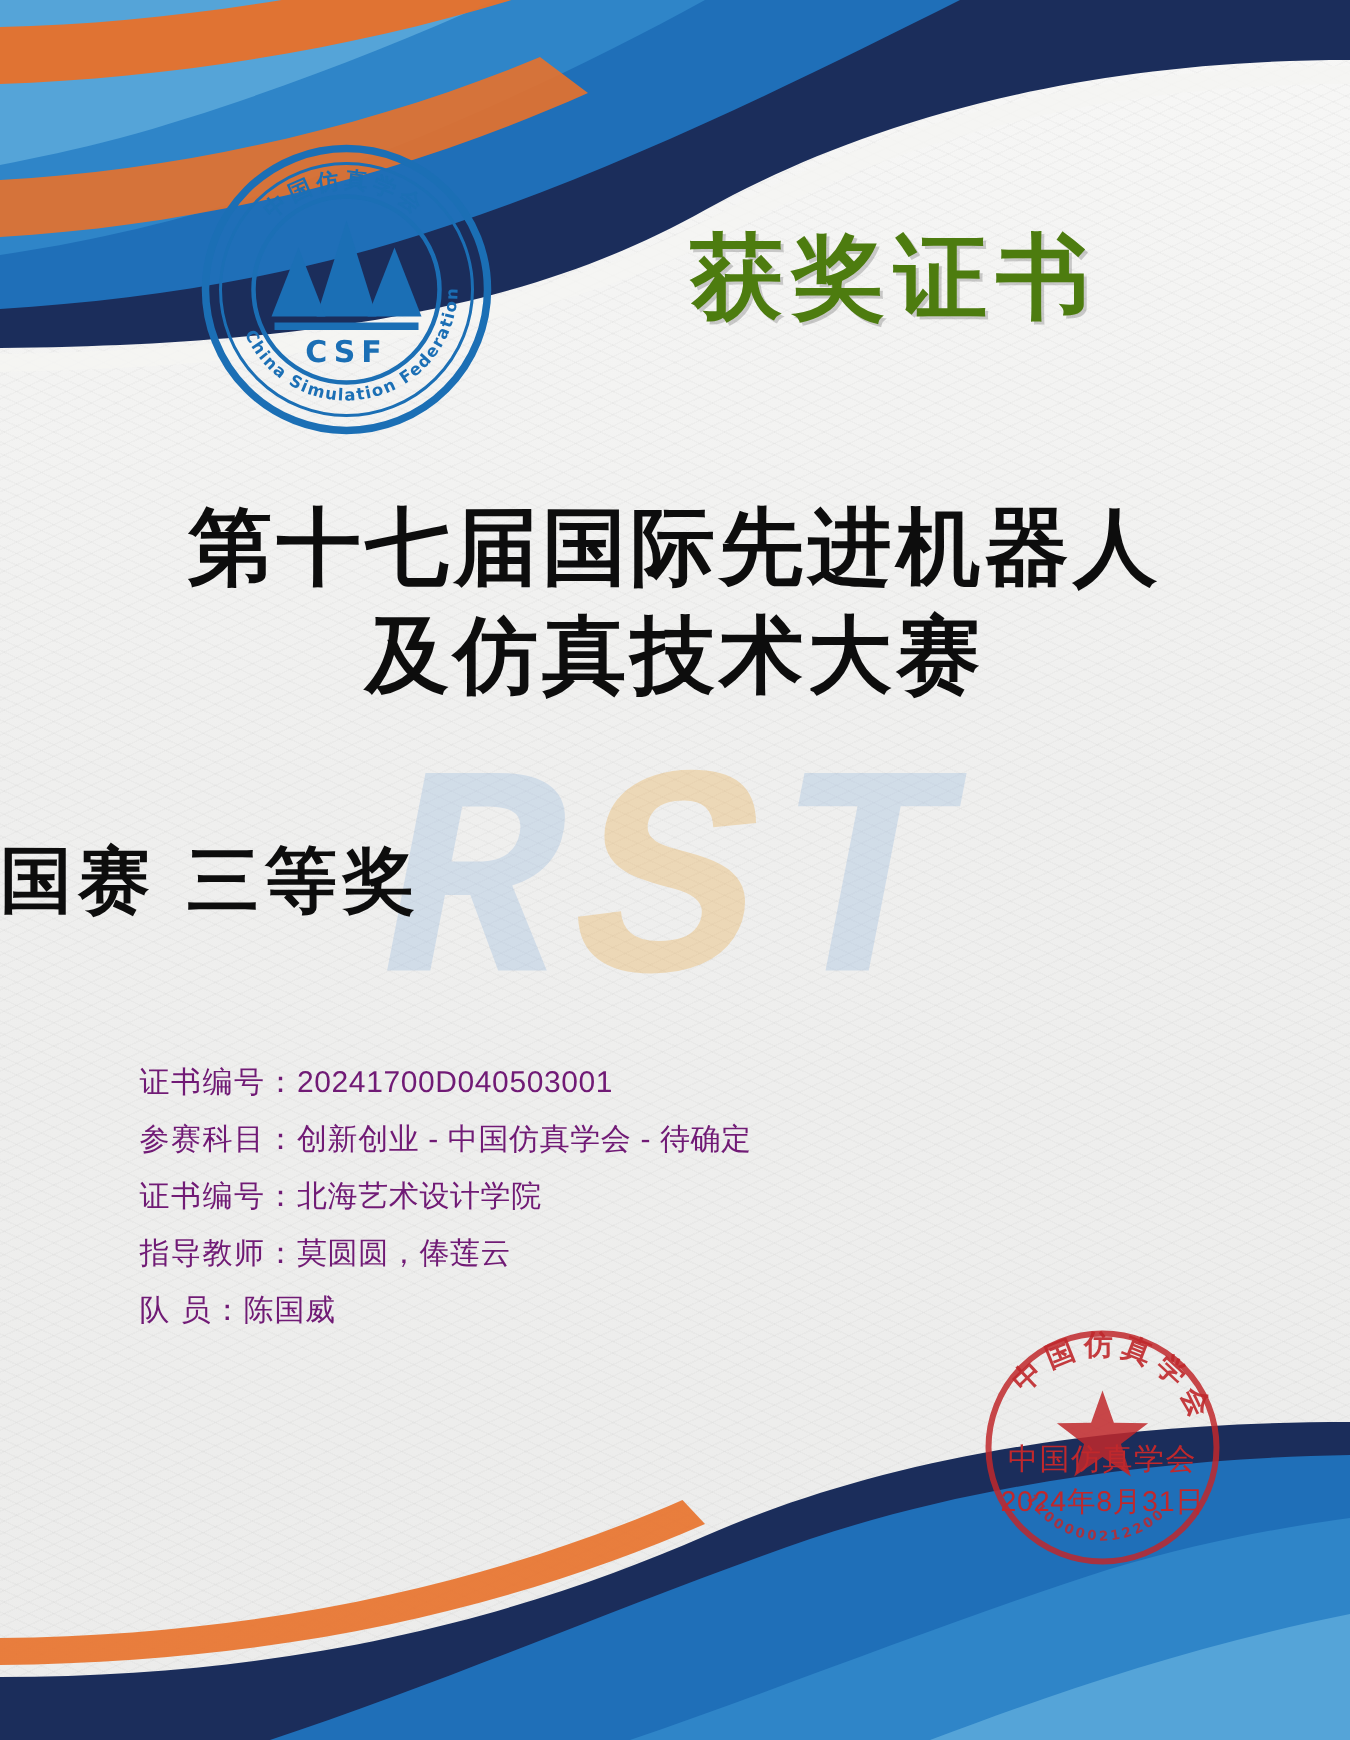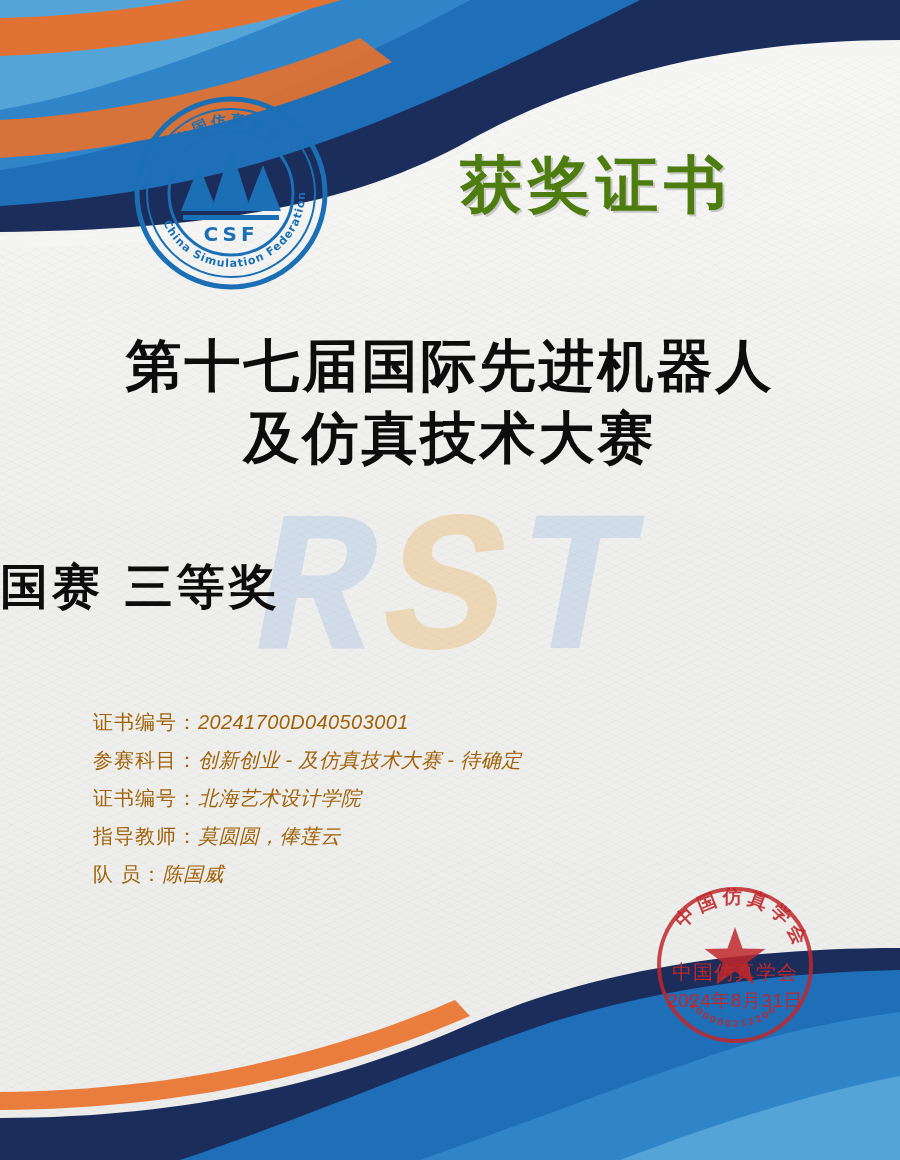--- a/index.html
+++ b/index.html
@@ -118,34 +118,33 @@
   .details {
     position: absolute;
     left: 93px;
     top: 712px;
     width: 640px;
   }
   .detail-row {
     display: flex;
     align-items: baseline;
     font-size: 20px;
-    color: #a16207;
+    color: #701a75;
     line-height: 1.0;
     margin-bottom: 18px;
     font-family: "Liberation Sans", sans-serif;
   }
   .detail-label {
     flex: 0 0 auto;
     letter-spacing: 1px;
     white-space: pre;
   }
   .detail-value {
     flex: 1 1 auto;
     letter-spacing: 0.4px;
-    font-style: italic;
   }
 
   
   .seal {
     position: absolute;
     left: 645px;
     top: 875px;
     width: 180px;
     height: 180px;
   }
@@ -239,21 +238,21 @@
 
   <div class="award-line">国赛 三等奖</div>
 
   <div class="details">
     <div class="detail-row">
       <span class="detail-label">证书编号：</span>
       <span class="detail-value">20241700D040503001</span>
     </div>
     <div class="detail-row">
       <span class="detail-label">参赛科目：</span>
-      <span class="detail-value">创新创业 - 及仿真技术大赛 - 待确定</span>
+      <span class="detail-value">创新创业 - 中国仿真学会 - 待确定</span>
     </div>
     <div class="detail-row">
       <span class="detail-label">证书编号：</span>
       <span class="detail-value">北海艺术设计学院</span>
     </div>
     <div class="detail-row">
       <span class="detail-label">指导教师：</span>
       <span class="detail-value">莫圆圆，俸莲云</span>
     </div>
     <div class="detail-row">

